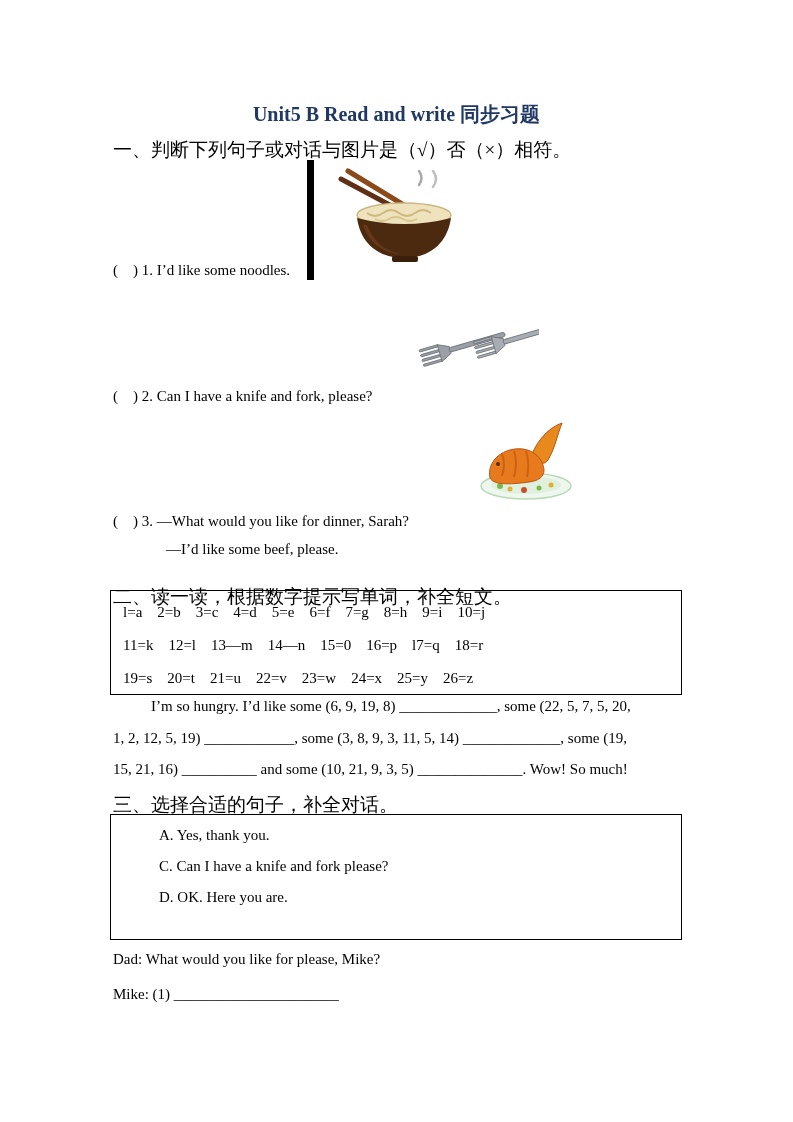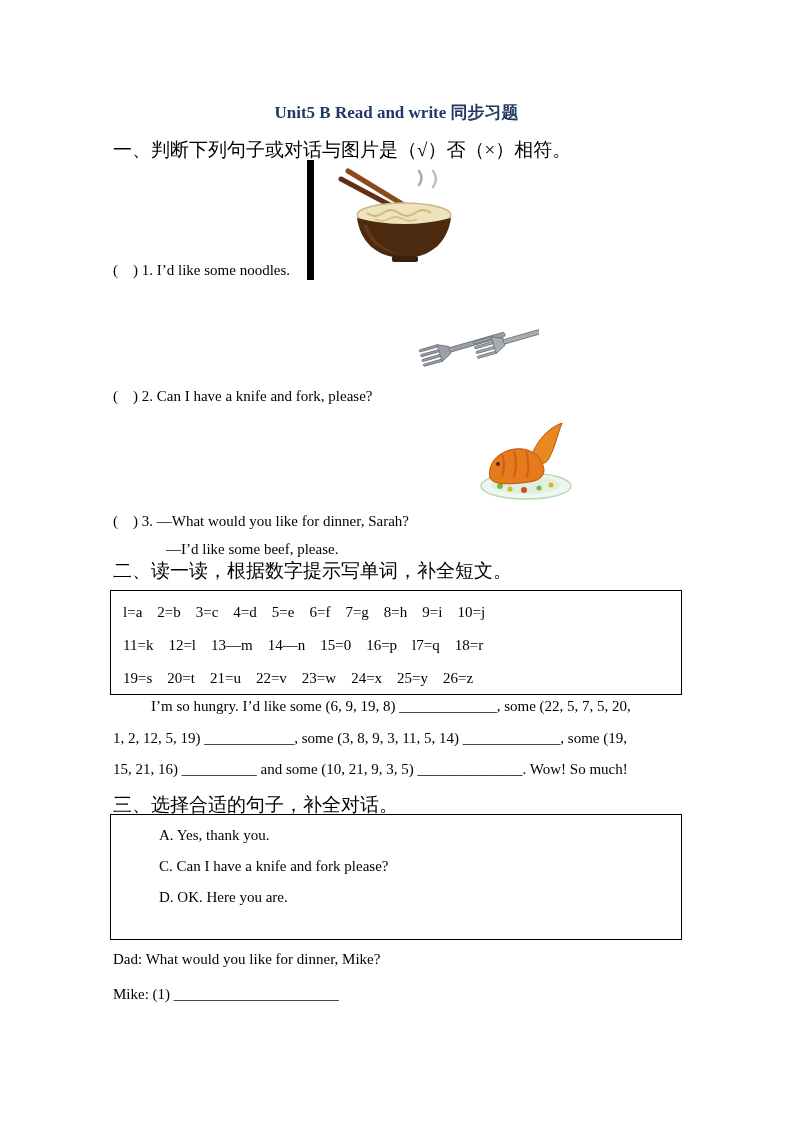--- a/index.html
+++ b/index.html
@@ -14,21 +14,21 @@
     font-size: 15px;
     color: #000000;
     overflow: hidden;
   }
   .abs { position: absolute; white-space: pre; }
   .title {
     position: absolute;
     top: 101px; left: 0; width: 100%;
     text-align: center;
     font-weight: bold;
-    font-size: 17px;
+    font-size: 20px;
     color: #203864;
   }
   .heading { font-size: 19px; }
   .vbar {
     position: absolute;
     left: 307px; top: 160px;
     width: 7px; height: 120px;
     background: #000000;
   }
   .img-box { position: absolute; }
@@ -114,36 +114,36 @@
 
       <path d="M12,58 C9,44 20,31 37,29 C54,27 65,38 66,50 C66,57 60,61 51,62 C36,64 16,66 12,58 Z" fill="#e87a1e" stroke="#b85510" stroke-width="1"></path>
       <path d="M24,34 q4,10 0,22 M36,31 q4,12 0,26 M48,31 q4,12 1,26" fill="none" stroke="#c45a10" stroke-width="2" opacity="0.8"></path>
       <circle cx="20" cy="44" r="2" fill="#5a2c08"></circle>
     </svg>
   </div>
 
   <div class="abs" style="left:113px; top:512px;">(　) 3. —What would you like for dinner, Sarah?</div>
   <div class="abs" style="left:166px; top:541px;">—I’d like some beef, please.</div>
 
-  <div class="abs heading" style="left:113px; top:558px;text-align:right;">二、读一读，根据数字提示写单词，补全短文。</div>
+  <div class="abs heading" style="left:113px; top:584px;text-align:right;">二、读一读，根据数字提示写单词，补全短文。</div>
 
   <div class="rulebox" style="top:590px; height:105px;">
     <div class="box-row">l=a　2=b　3=c　4=d　5=e　6=f　7=g　8=h　9=i　10=j</div>
     <div class="box-row">11=k　12=l　13—m　14—n　15=0　16=p　l7=q　18=r</div>
     <div class="box-row">19=s　20=t　21=u　22=v　23=w　24=x　25=y　26=z</div>
   </div>
 
   <div class="abs" style="left:151px; top:698px;">I’m so hungry. I’d like some (6, 9, 19, 8) _____________, some (22, 5, 7, 5, 20,</div>
   <div class="abs" style="left:113px; top:730px;">1, 2, 12, 5, 19) ____________, some (3, 8, 9, 3, 11, 5, 14) _____________, some (19,</div>
   <div class="abs" style="left:113px; top:761px;">15, 21, 16) __________ and some (10, 21, 9, 3, 5) ______________. Wow! So much!</div>
 
   <div class="abs heading" style="left:113px; top:792px;">三、选择合适的句子，补全对话。</div>
 
   <div class="rulebox options" style="top:814px; height:126px;">
     <div class="box-row">A. Yes, thank you.</div>
     <div class="box-row">C. Can I have a knife and fork please?</div>
     <div class="box-row">D. OK. Here you are.</div>
   </div>
 
-  <div class="abs" style="left:113px; top:951px;">Dad: What would you like for dinner, Mike?</div>
+  <div class="abs" style="left:113px; top:951px;">Dad: What would you like for please, Mike?</div>
   <div class="abs" style="left:113px; top:986px;">Mike: (1) ______________________</div>
 
 </div>
 
 </body></html>

